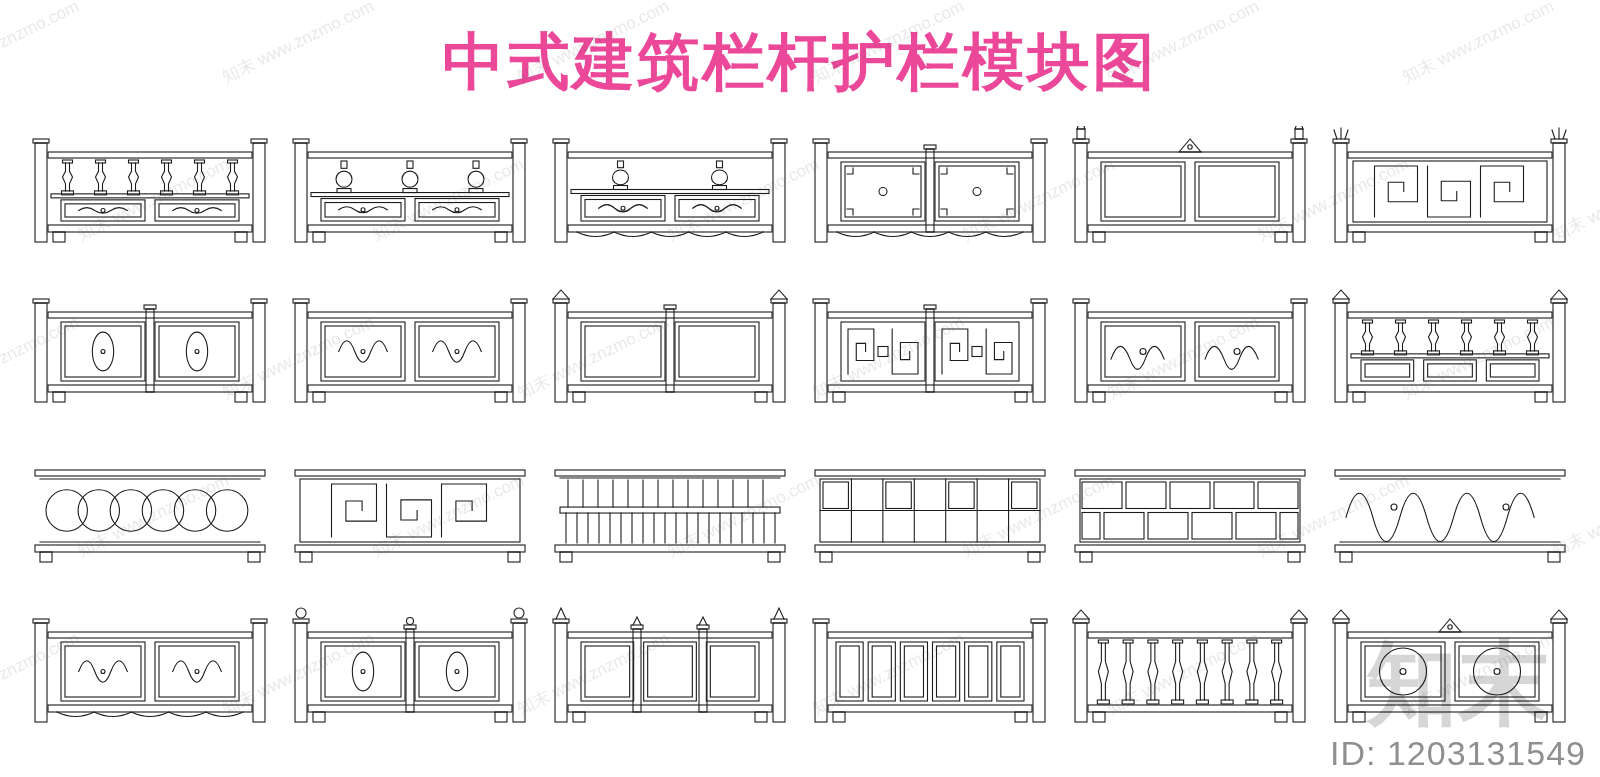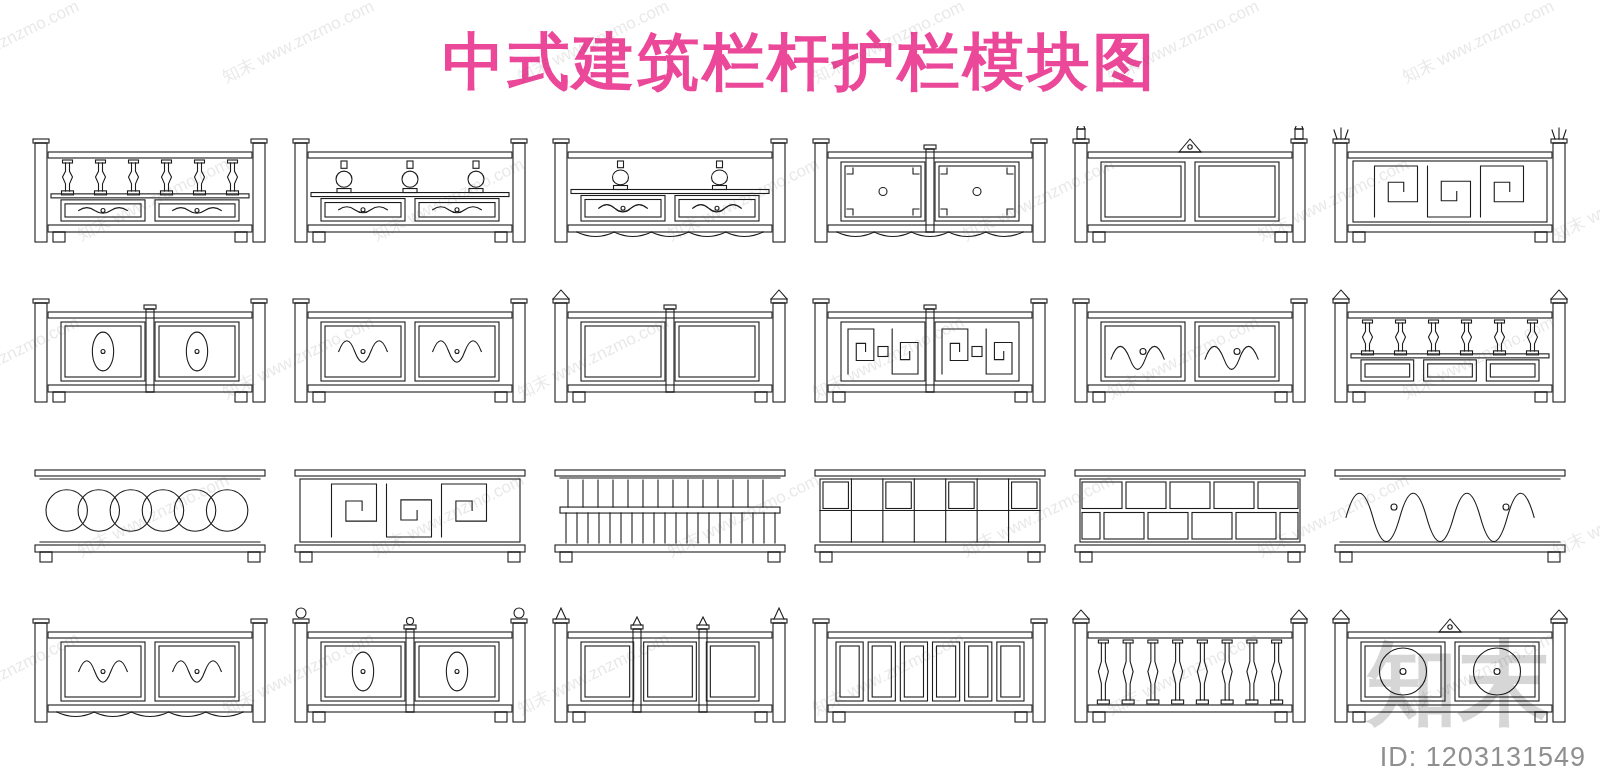--- a/index.html
+++ b/index.html
@@ -14,21 +14,21 @@
   .cell svg{width:100%;height:118px;display:block}
   svg.rail rect,svg.rail line,svg.rail path,svg.rail circle,svg.rail ellipse{
         stroke:var(--line,#1c1c1c);fill:none;stroke-width:1.1;stroke-linecap:square}
   .wmlayer{position:absolute;inset:0;z-index:3;pointer-events:none;overflow:hidden}
   .wm{position:absolute;transform:rotate(-26deg);color:rgba(80,80,80,0.13);
       font-size:17px;white-space:nowrap}
   .brand{position:absolute;right:50px;bottom:47px;z-index:4;line-height:1;
          font-family:"Liberation Serif","DejaVu Serif",serif;font-weight:700;
          font-size:92px;color:rgba(0,0,0,0.16)}
   .idlabel{position:absolute;right:14px;bottom:4px;z-index:4;
-           font-size:27px;color:#8f8f8f;letter-spacing:1px}
+           font-size:34px;color:#8f8f8f;letter-spacing:1px}
 </style>
 </head>
 <body>
 
 <h1 class="title">中式建筑栏杆护栏模块图</h1>
 
 <div class="grid">
     <div class="cell">
       <svg viewBox="0 0 240 118" class="rail">
         <rect x="18" y="26" width="204" height="6"></rect>

